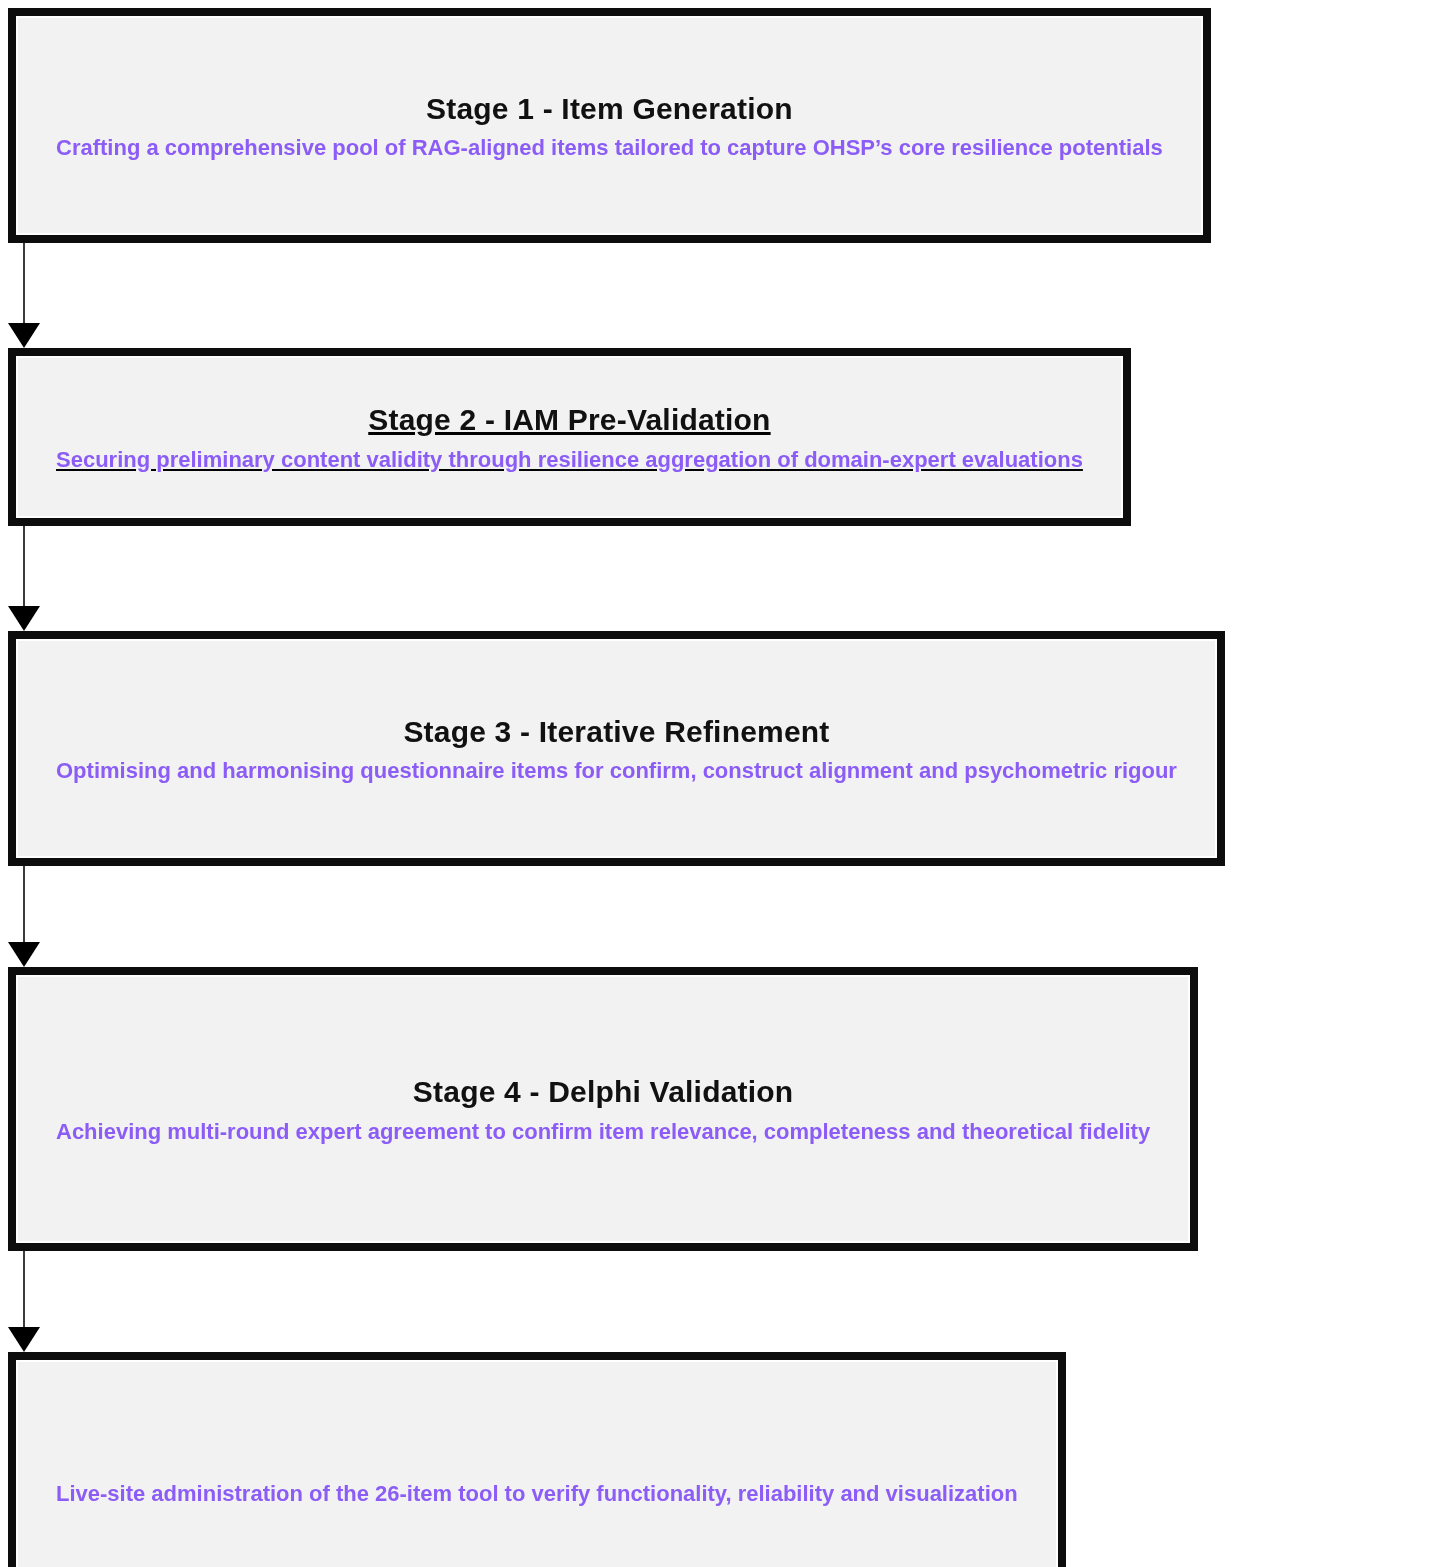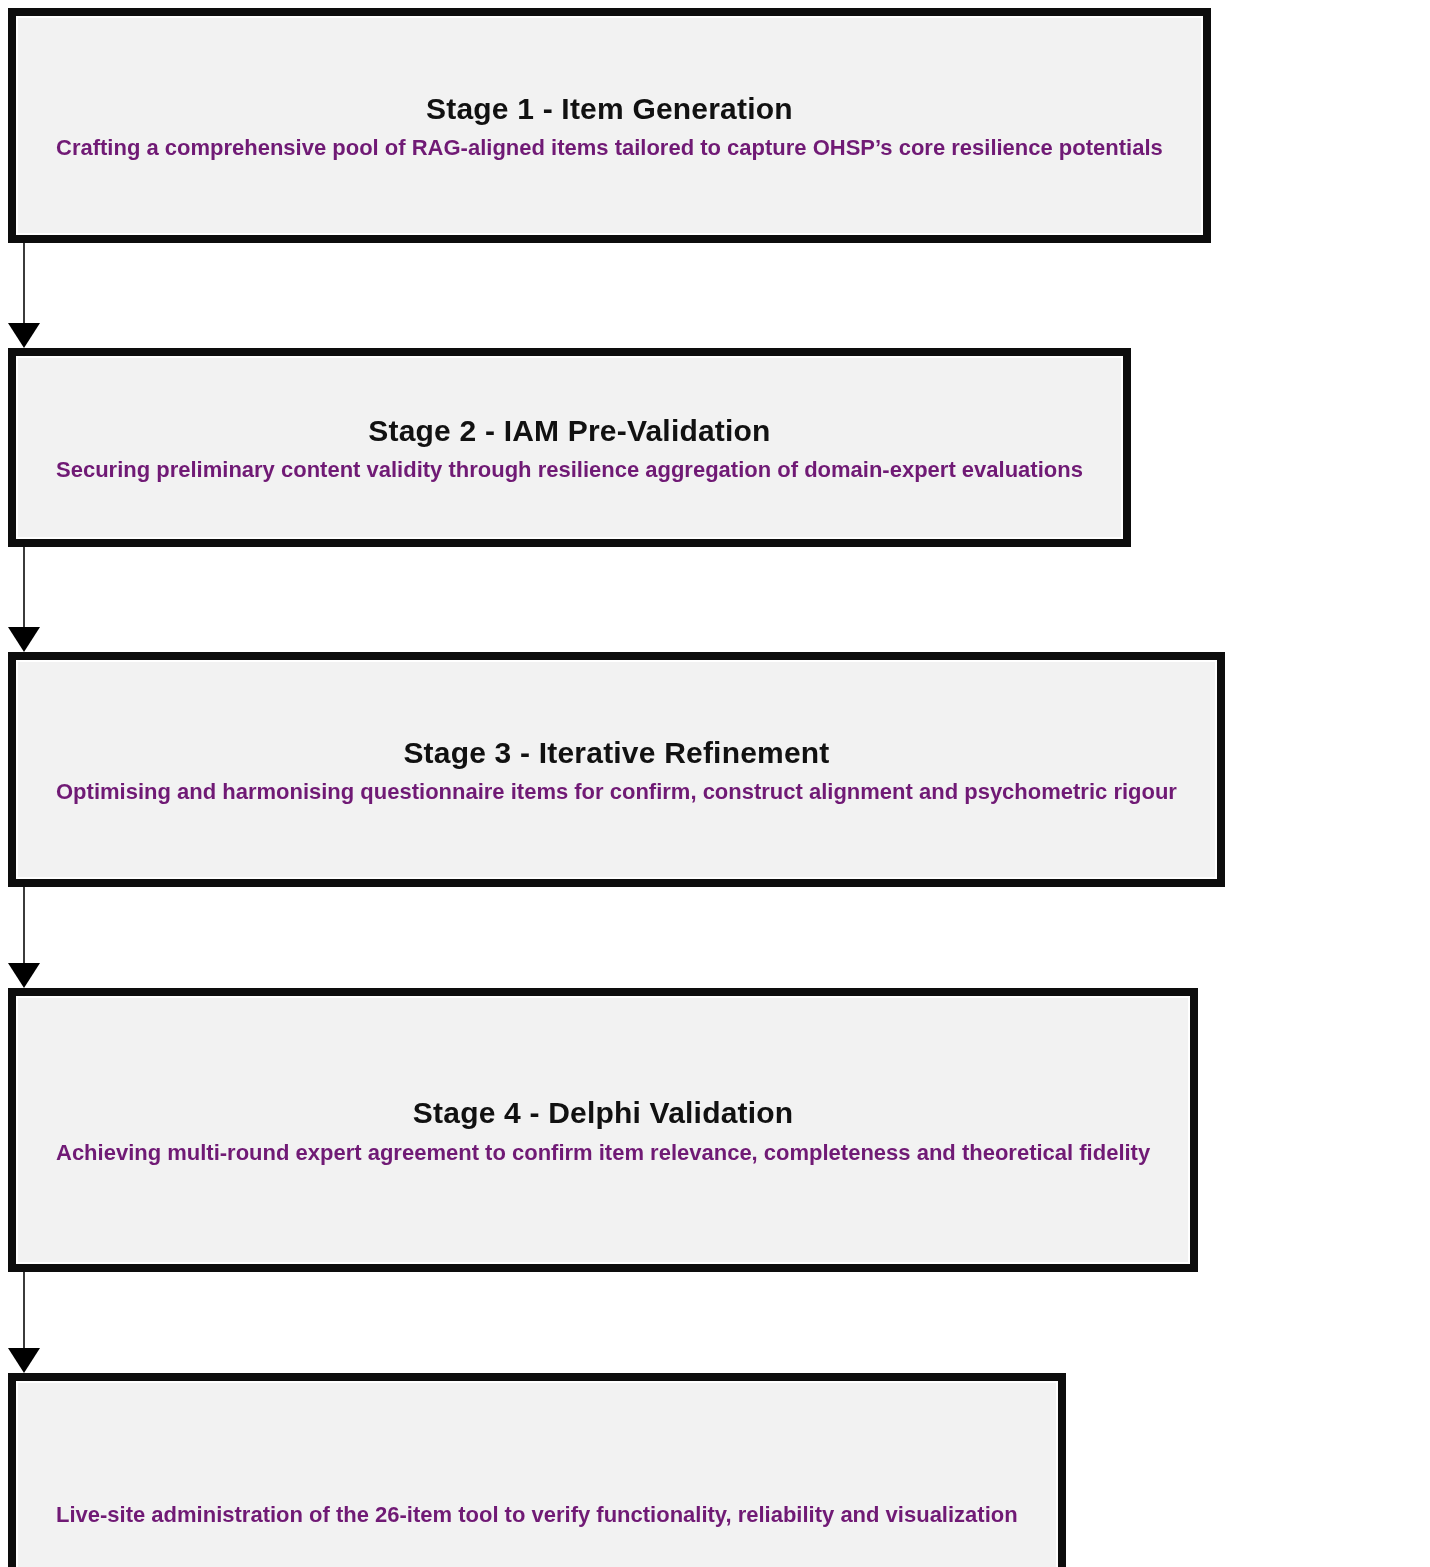--- a/index.html
+++ b/index.html
@@ -39,21 +39,21 @@
     font-size: 30px;
     font-weight: bold;
     color: #111111;
     line-height: 1.25;
     margin: 0 0 7px 0;
     letter-spacing: 0.2px;
   }
   .stage-desc {
     font-size: 22px;
     font-weight: bold;
-    color: #701a75;
+    color: #8b5cf6;
     line-height: 1.25;
     margin: 0;
   }
   .connector {
     display: flex;
     flex-direction: column;
     align-items: center;
     justify-content: flex-start;
   }
   .connector .line {
@@ -64,21 +64,21 @@
   .connector .head {
     width: 0;
     height: 0;
     border-left: 16px solid transparent;
     border-right: 16px solid transparent;
     border-top: 25px solid #000000;
     margin-top: -1px;
   }
   
   .h-235 { height: 235px; }
-  .h-199 { height: 199px; }
+  .h-199 { height: 178px; text-decoration: underline; }
   .h-234 { height: 284px; }
   .g-105 { height: 105px; }
   .g-101 { height: 101px; }
 </style>
 </head>
 <body>
 
 <div class="canvas">
   <div class="flow">
 

